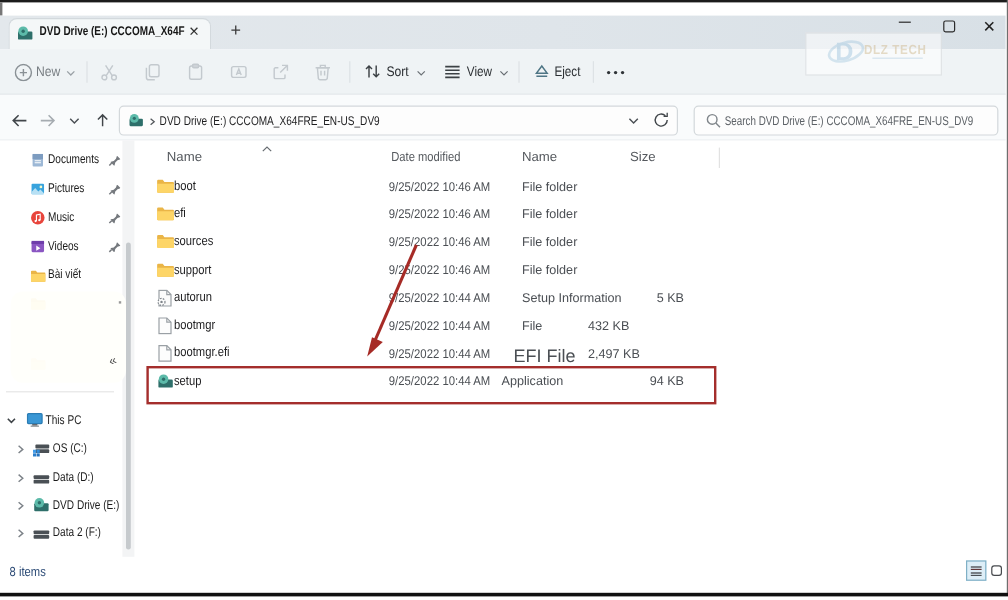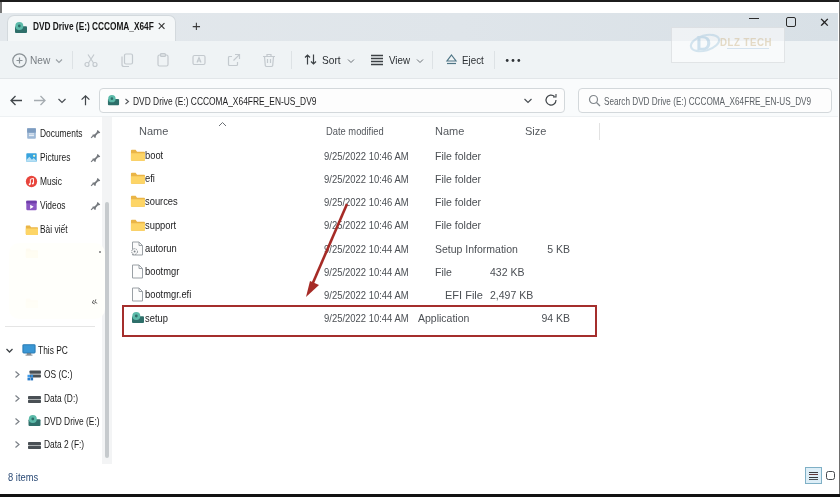--- a/index.html
+++ b/index.html
@@ -432,21 +432,21 @@
 <div class="abs txt" style="left:490px;top:266px;width:80px;text-align:left;font-size:10.5px;color:#4b4f54;">432 KB</div>
 
 <div class="abs" style="left:131px;top:287px;">
 <svg width="13" height="15" viewBox="0 0 13 15" fill="none">
         <path d="M1.5 1h6.5l3.5 3.5V14h-10z" fill="#fdfdfd" stroke="#9aa0a5" stroke-width="1"></path>
         <path d="M8 1v3.5h3.5" stroke="#9aa0a5" stroke-width="1"></path>
       </svg>
 </div>
 <div class="abs txt" style="left:144.5px;top:288px;font-size:11px;color:#1c1c1e;transform:scaleX(0.85);transform-origin:left center;">bootmgr.efi</div>
 <div class="abs txt" style="left:324px;top:289px;font-size:10.5px;color:#4b4f54;transform:scaleX(0.9);transform-origin:left center;">9/25/2022 10:44 AM</div>
-<div class="abs txt" style="left:445px;top:289px;font-size:11px;color:#4b4f54;">EFI File</div>
+<div class="abs txt" style="left:428px;top:289px;font-size:15px;color:#4b4f54;">EFI File</div>
 <div class="abs txt" style="left:490px;top:289px;width:80px;font-size:10.5px;color:#4b4f54;">2,497 KB</div>
 
 <div class="abs" style="left:131px;top:311px;">
 <svg width="14" height="14" viewBox="0 0 14 14">
         <rect x="1" y="5.3" width="12" height="6.7" rx="1" fill="#2e6f6a"></rect>
         <circle cx="5.3" cy="5" r="4" fill="#5cbaa9"></circle>
         <circle cx="5.3" cy="5" r="1.4" fill="#2e6f6a"></circle>
       </svg>
 </div>
 <div class="abs txt" style="left:144.5px;top:312px;font-size:11px;color:#1c1c1e;transform:scaleX(0.85);transform-origin:left center;">setup</div>

